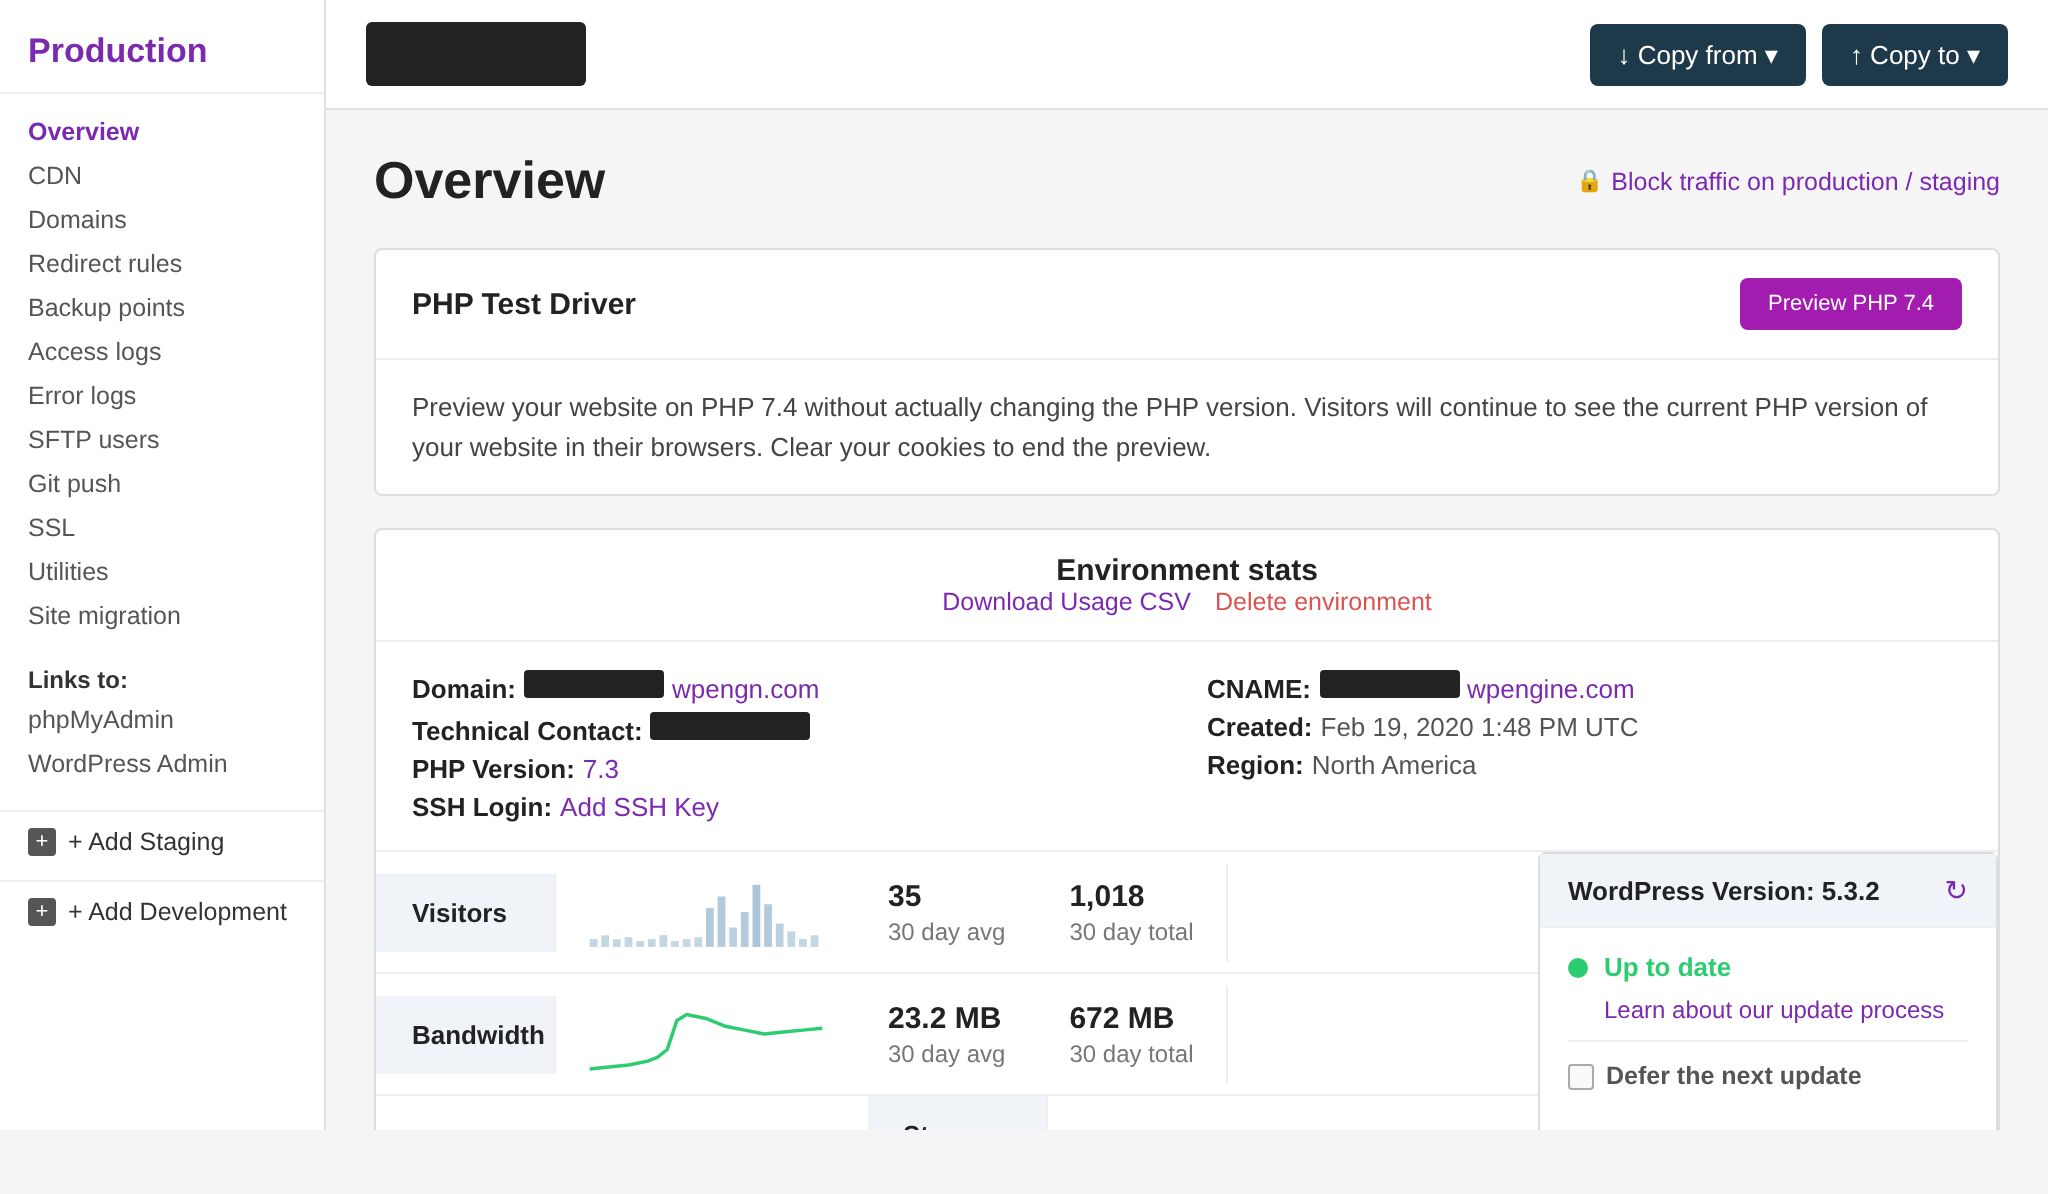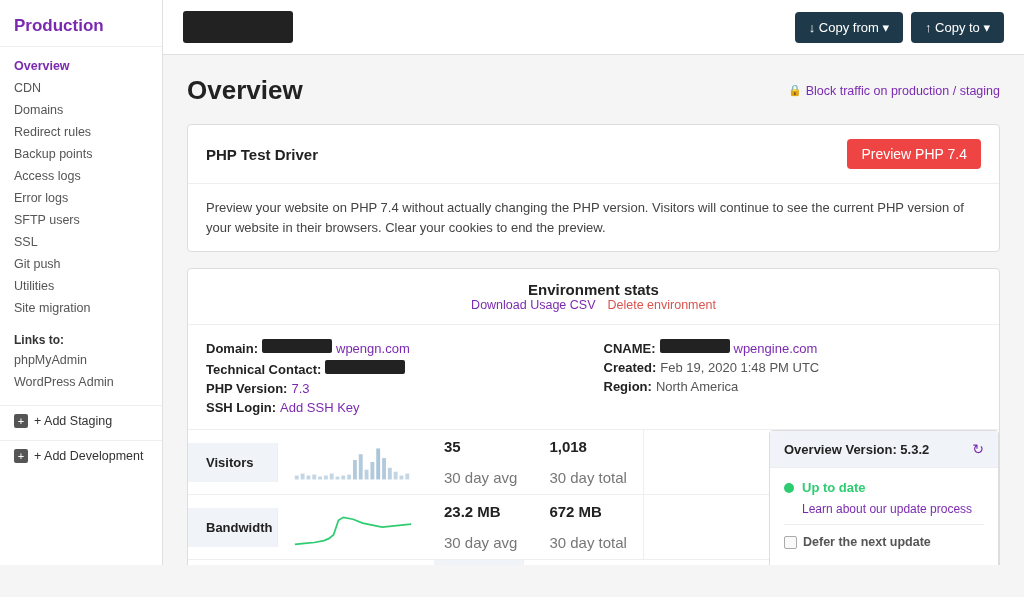--- a/index.html
+++ b/index.html
@@ -31,21 +31,21 @@
 
     .page-header { display: flex; align-items: center; justify-content: space-between; margin-bottom: 18px; }
     .page-title { font-size: 26px; font-weight: 700; color: #222; }
     .block-traffic-link { font-size: 12.5px; color: #7b2ab0; text-decoration: none; cursor: pointer; display: flex; align-items: center; gap: 4px; }
     .lock-icon { font-size: 11px; }
 
     
     .card { background: #fff; border: 1px solid #ddd; border-radius: 4px; margin-bottom: 16px; }
     .card-header { padding: 14px 18px; display: flex; align-items: center; justify-content: space-between; border-bottom: 1px solid #eee; }
     .card-title { font-size: 15px; font-weight: 700; color: #222; }
-    .preview-btn { background: #ef4444; color: #fff; border: none; padding: 7px 14px; border-radius: 4px; font-size: 14px; cursor: pointer; }
+    .preview-btn { background: #a21caf; color: #fff; border: none; padding: 7px 14px; border-radius: 4px; font-size: 11px; cursor: pointer; }
     .card-body { padding: 14px 18px; }
     .card-body p { font-size: 13px; color: #444; line-height: 1.5; }
 
     
     .stats-card { background: #fff; border: 1px solid #ddd; border-radius: 4px; margin-bottom: 16px; }
     .stats-header { padding: 12px 18px; display: flex; align-items: center; justify-content: space-between; border-bottom: 1px solid #eee; flex-direction: column; }
     .stats-title { font-size: 15px; font-weight: 700; color: #222; }
     .stats-actions { display: flex; gap: 12px; }
     .stats-link { font-size: 12.5px; color: #7b2ab0; cursor: pointer; text-decoration: none; }
     .stats-link.danger { color: #d9534f; }
@@ -58,21 +58,21 @@
 
     
     .metrics-grid { display: flex; }
     .metrics-table { flex: 1; }
     .metrics-row { display: flex; align-items: center; border-bottom: 1px solid #eee; }
     .metrics-row:last-child { border-bottom: none; flex-direction: column; }
     .metrics-label { width: 90px; padding: 12px 18px; font-weight: 700; font-size: 13px; color: #222; background: #f0f4f8; border-right: 1px solid #eee; }
     .metrics-chart { width: 150px; padding: 8px 12px; height: 60px; display: flex; align-items: center; }
     .metrics-stat { padding: 8px 16px; min-width: 90px; }
     .metrics-num { font-size: 15px; font-weight: 700; color: #222; }
-    .metrics-sub { font-size: 15px; color: #777; margin-top: 14px; }
+    .metrics-sub { font-size: 12px; color: #777; margin-top: 2px; }
     .metrics-stat2 { padding: 8px 16px; min-width: 90px; border-right: 1px solid #eee; }
 
     
     .wp-widget { width: 230px; background: #fff; border: 1px solid #ddd; border-radius: 4px; margin: 0; flex-shrink: 0; }
     .wp-widget-header { padding: 10px 14px; display: flex; align-items: center; justify-content: space-between; background: #f0f4f8; border-bottom: 1px solid #eee; }
     .wp-widget-title { font-weight: 700; font-size: 13px; color: #222; }
     .wp-widget-refresh { color: #7b2ab0; cursor: pointer; font-size: 14px; }
     .wp-widget-body { padding: 12px 14px; }
     .wp-status { display: flex; align-items: center; gap: 8px; margin-bottom: 6px; }
     .wp-dot { width: 10px; height: 10px; border-radius: 50%; background: #2ecc71; flex-shrink: 0; }
@@ -96,22 +96,22 @@
     <div class="sidebar-title">Production</div>
     <div class="sidebar-nav">
       <a class="active">Overview</a>
       <a>CDN</a>
       <a>Domains</a>
       <a>Redirect rules</a>
       <a>Backup points</a>
       <a>Access logs</a>
       <a>Error logs</a>
       <a>SFTP users</a>
+      <a>Git push</a>
       <a>SSL</a>
-      <a>Git push</a>
       <a>Utilities</a>
       <a>Site migration</a>
       <div class="sidebar-section" style="margin-top:8px;">Links to:</div>
       <a>phpMyAdmin</a>
       <a>WordPress Admin</a>
     </div>
     <div class="sidebar-add-btn">
       <div class="sidebar-add-icon">+</div>
       <span>+ Add Staging</span>
     </div>
@@ -261,21 +261,21 @@
               <div class="metrics-chart" style="width:150px;"></div>
               <div class="metrics-stat">
                 <div class="metrics-num">55.1 MB</div>
                 <div class="metrics-sub">total</div>
               </div>
             </div>
           </div>
 
           <div class="wp-widget">
             <div class="wp-widget-header">
-              <span class="wp-widget-title">Overview Version: 5.3.2</span>
+              <span class="wp-widget-title">WordPress Version: 5.3.2</span>
               <span class="wp-widget-refresh">↻</span>
             </div>
             <div class="wp-widget-body">
               <div class="wp-status">
                 <div class="wp-dot"></div>
                 <span class="wp-status-text">Up to date</span>
               </div>
               <a class="wp-learn-link">Learn about our update process</a>
               <div class="wp-defer">
                 <div class="wp-defer-checkbox"></div>

